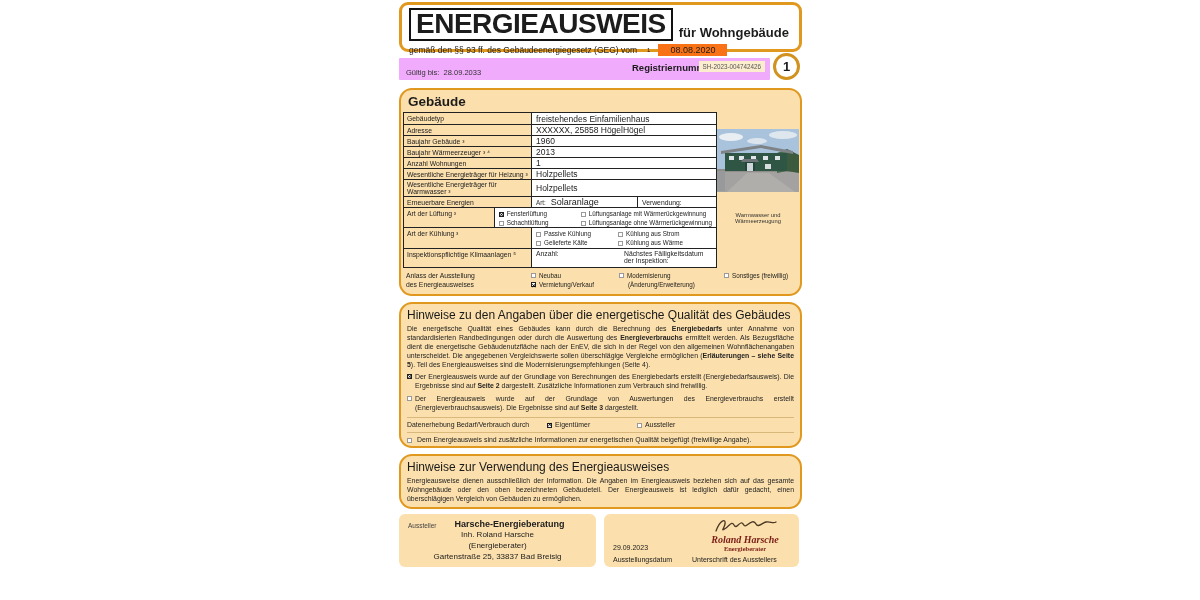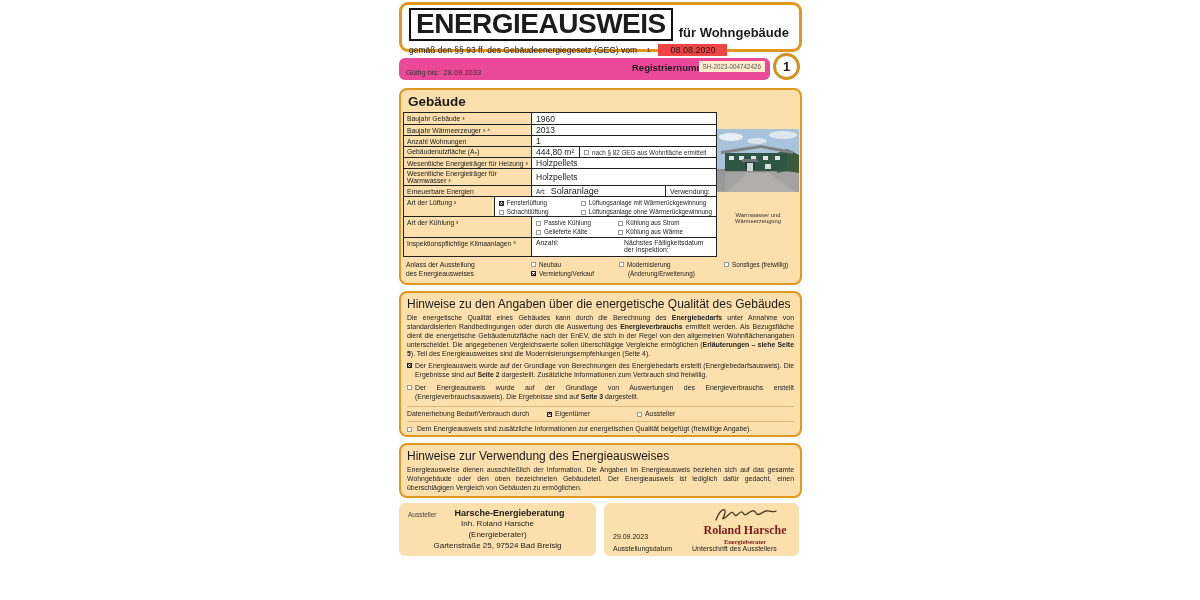--- a/index.html
+++ b/index.html
@@ -9,51 +9,51 @@
 
   
   .hdr-box { border:3px solid #e0981f; border-radius:9px; background:#fff;
              height:50px; padding:3px 7px 2px; }
   .hdr-line1 { display:flex; align-items:flex-end; }
   .title-frame { border:2px solid #111; padding:0 5px; display:inline-block; }
   .big-title { font-size:28px; font-weight:900; letter-spacing:-0.5px; line-height:1.02; white-space:nowrap; }
   .sub-title { font-size:13px; font-weight:bold; margin-left:6px; margin-bottom:1px; white-space:nowrap; }
   .law-line { margin-top:3px; font-size:8.5px; display:flex; align-items:center; }
   .law-line sup { font-size:6px; margin:0 4px 0 10px; }
-  .date-field { background:#ef4444; font-size:9px; padding:1px 12px; margin-left:4px; }
+  .date-field { background:#f97316; font-size:9px; padding:1px 12px; margin-left:4px; }
 
   
   .reg-band { position:relative; margin-top:6px; width:371px; height:22px;
-              background:#ec4899; border-radius:6px; }
+              background:#f0abfc; border-radius:1px; }
   .valid { position:absolute; left:7px; bottom:3px; font-size:7.5px; color:#333; }
   .reg-label { position:absolute; left:233px; top:4px; font-size:9.5px; font-weight:bold; }
   .reg-label sup { font-size:6px; }
   .reg-num { position:absolute; right:5px; top:3px; background:#fcedcf; font-size:6.3px;
              padding:2px 4px; color:#555; }
   .page-circle { position:absolute; left:374px; top:53px; width:27px; height:27px;
                  border:3px solid #d2921f; border-radius:50%; background:#fff;
                  display:flex; align-items:center; justify-content:center;
                  font-size:13px; font-weight:bold; }
 
   
-  .obox { background:#fbdfac; border:2px solid #e0981f; border-radius:8px; }
+  .obox { background:#fbdfac; border:2px solid #e0981f; border-radius:13px; }
   .sec-title { font-size:12px; font-weight:normal; color:#1a1a1a; }
 
   
   .bld { margin-top:8px; padding:2px 2px 3px; position:relative; }
   .bld-title { font-size:13.5px; font-weight:bold; margin:2px 0 3px 5px; }
   .ttable { border:1px solid #222; width:314px; }
   .trow { display:flex; border-top:1px solid #222; min-height:11px; }
   .trow:first-child { border-top:none; }
   .tlabel { width:128px; font-size:6.8px; padding:1px 3px; color:#222;
             border-right:1px solid #222; display:flex; align-items:center; }
   .tval { flex:1; background:#fff; font-size:8.5px; padding:0 4px; display:flex; align-items:center; }
   .tval.split-l { flex:none; width:48px; border-right:1px solid #222; }
   .tval.sub { font-size:6.3px; color:#333; }
-  .tval.art { flex:none; width:134px; border-right:1px solid #222; }
+  .tval.art { flex:none; width:106px; border-right:1px solid #222; }
   .art-k { font-size:6.3px; color:#333; margin-right:5px; }
   .art-v { font-size:9px; }
   .tval.twocol { display:flex; align-items:flex-start; padding-top:1px; }
   .optcol { display:flex; flex-direction:column; }
   .optcol.c1 { width:82px; }
   .opt { font-size:6.3px; line-height:1.45; white-space:nowrap; }
   .tval.anz { flex:none; width:88px; align-items:flex-start; padding-top:1px; font-size:6.8px; }
   .tval.faellig { align-items:flex-start; padding-top:1px; font-size:6.8px; }
   .tall { min-height:19px; }
   .anlass-row { display:flex; margin-top:1px; min-height:19px; }
@@ -89,21 +89,21 @@
               border-radius:6px; padding-top:5px; text-align:center; }
   .iss-tag { position:absolute; left:9px; top:8px; font-size:6.5px; color:#444; }
   .iss-company { font-size:9px; font-weight:bold;padding-left:24px; }
   .iss-line { font-size:8px; line-height:1.4; }
   .iss-right { position:relative; width:195px; height:53px; background:#fbdfac;
                border-radius:6px; margin-left:8px; }
   .issue-date { position:absolute; left:9px; top:30px; font-size:7px; }
   .issue-date-label { position:absolute; left:9px; bottom:4px; font-size:7px; }
   .sig-label { position:absolute; left:88px; bottom:4px; font-size:7px; }
   .stamp { position:absolute; left:95px; top:2px; width:92px; text-align:center; }
-  .stamp-name { font-size:12px; font-weight:bold; color:#7a1d17; font-family:"Liberation Serif","DejaVu Serif",serif; }
+  .stamp-name { font-size:10px; font-weight:bold; color:#7a1d17; font-family:"Liberation Serif","DejaVu Serif",serif;font-style:italic; }
   .stamp-role { font-size:6.5px; font-weight:bold; color:#7a1d17; font-family:"Liberation Serif","DejaVu Serif",serif; }
 </style>
 </head>
 <body>
 
 <div id="doc">
 
   <div class="hdr-box">
     <div class="hdr-line1">
       <span class="title-frame"><span class="big-title">ENERGIEAUSWEIS</span></span>
@@ -121,38 +121,38 @@
     <span class="reg-label"><span>Registriernummer</span> <sup>2</sup></span>
     <span class="reg-num">SH-2023-004742426</span>
   </div>
   <div class="page-circle">1</div>
 
   <div class="obox bld">
     <div class="bld-title">Gebäude</div>
 
     <div class="ttable">
       <div class="trow">
+        <div class="tlabel">Gebäudetyp</div>
+        <div class="tval">freistehendes Einfamilienhaus</div>
+      </div>
+      <div class="trow">
+        <div class="tlabel">Adresse</div>
+        <div class="tval">XXXXXX, 25858 HögelHögel</div>
+      </div>
+      <div class="trow">
         <div class="tlabel">Baujahr Gebäude ³</div>
         <div class="tval">1960</div>
       </div>
       <div class="trow">
         <div class="tlabel">Baujahr Wärmeerzeuger ³ ⁴</div>
         <div class="tval">2013</div>
       </div>
       <div class="trow">
         <div class="tlabel">Anzahl Wohnungen</div>
         <div class="tval">1</div>
-      </div>
-      <div class="trow">
-        <div class="tlabel">Gebäudenutzfläche (Aₙ)</div>
-        <div class="tval split-l">444,80 m²</div>
-        <div class="tval sub">
-          <span class="cb"></span>
-          <span>nach § 82 GEG aus Wohnfläche ermittelt</span>
-        </div>
       </div>
       <div class="trow">
         <div class="tlabel">Wesentliche Energieträger für Heizung ³</div>
         <div class="tval">Holzpellets</div>
       </div>
       <div class="trow">
         <div class="tlabel">Wesentliche Energieträger für Warmwasser ³</div>
         <div class="tval">Holzpellets</div>
       </div>
       <div class="trow">
@@ -272,21 +272,21 @@
     <div class="sec-title">Hinweise zur Verwendung des Energieausweises</div>
     <div class="hint-para">Energieausweise dienen ausschließlich der Information. Die Angaben im Energieausweis beziehen sich auf das gesamte Wohngebäude oder den oben bezeichneten Gebäudeteil. Der Energieausweis ist lediglich dafür gedacht, einen überschlägigen Vergleich von Gebäuden zu ermöglichen.</div>
   </div>
 
   <div class="issuer-wrap">
     <div class="iss-left">
       <span class="iss-tag">Aussteller</span>
       <div class="iss-company">Harsche-Energieberatung</div>
       <div class="iss-line">Inh. Roland Harsche</div>
       <div class="iss-line">(Energieberater)</div>
-      <div class="iss-line">Gartenstraße 25, 97524 Bad Breisig</div>
+      <div class="iss-line">Gartenstraße 25, 33837 Bad Breisig</div>
     </div>
     <div class="iss-right">
       <span class="issue-date">29.09.2023</span>
       <span class="issue-date-label">Ausstellungsdatum</span>
       <div class="stamp">
         <svg width="70" height="18" viewBox="0 0 70 18" style="display:block;margin:0 auto;">
           <path d="M6,15 C10,4 16,2 15,8 C14,13 10,16 16,12 C20,9 22,5 24,9 C26,13 28,8 31,7 C34,6 33,12 37,9 C41,6 44,4 46,8 C48,12 52,7 56,6 C60,5 63,8 66,6" fill="none" stroke="#4a3824" stroke-width="1.3" stroke-linecap="round"></path>
         </svg>
         <div class="stamp-name">Roland Harsche</div>
         <div class="stamp-role">Energieberater</div>

